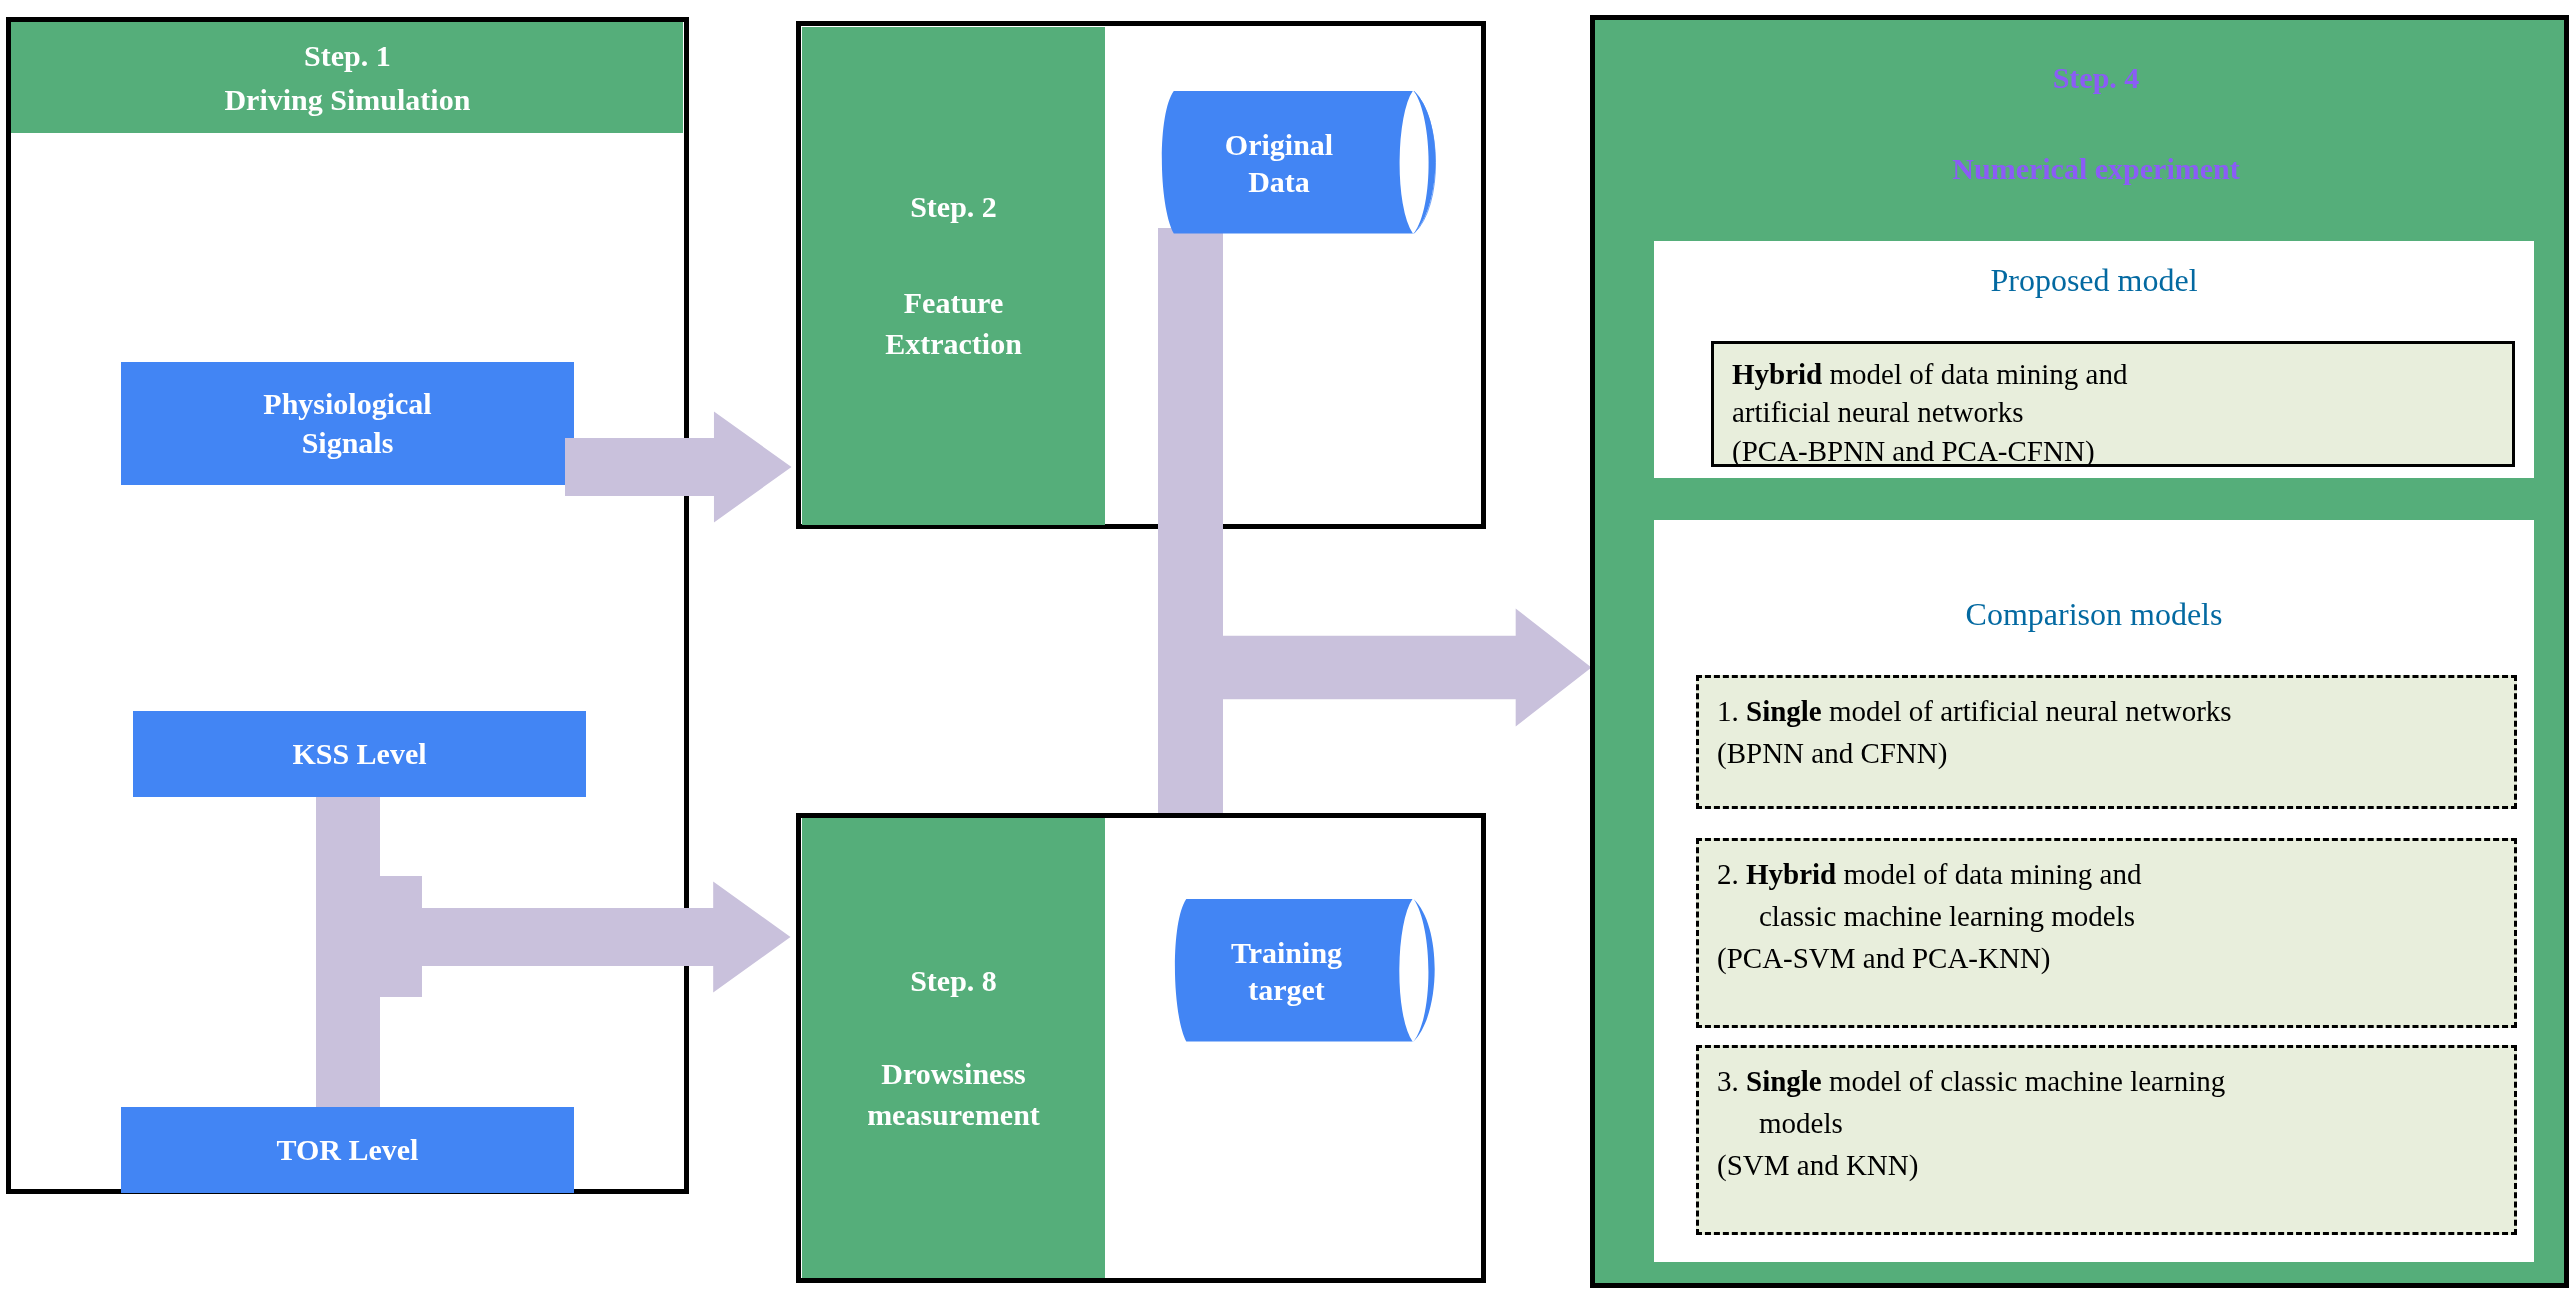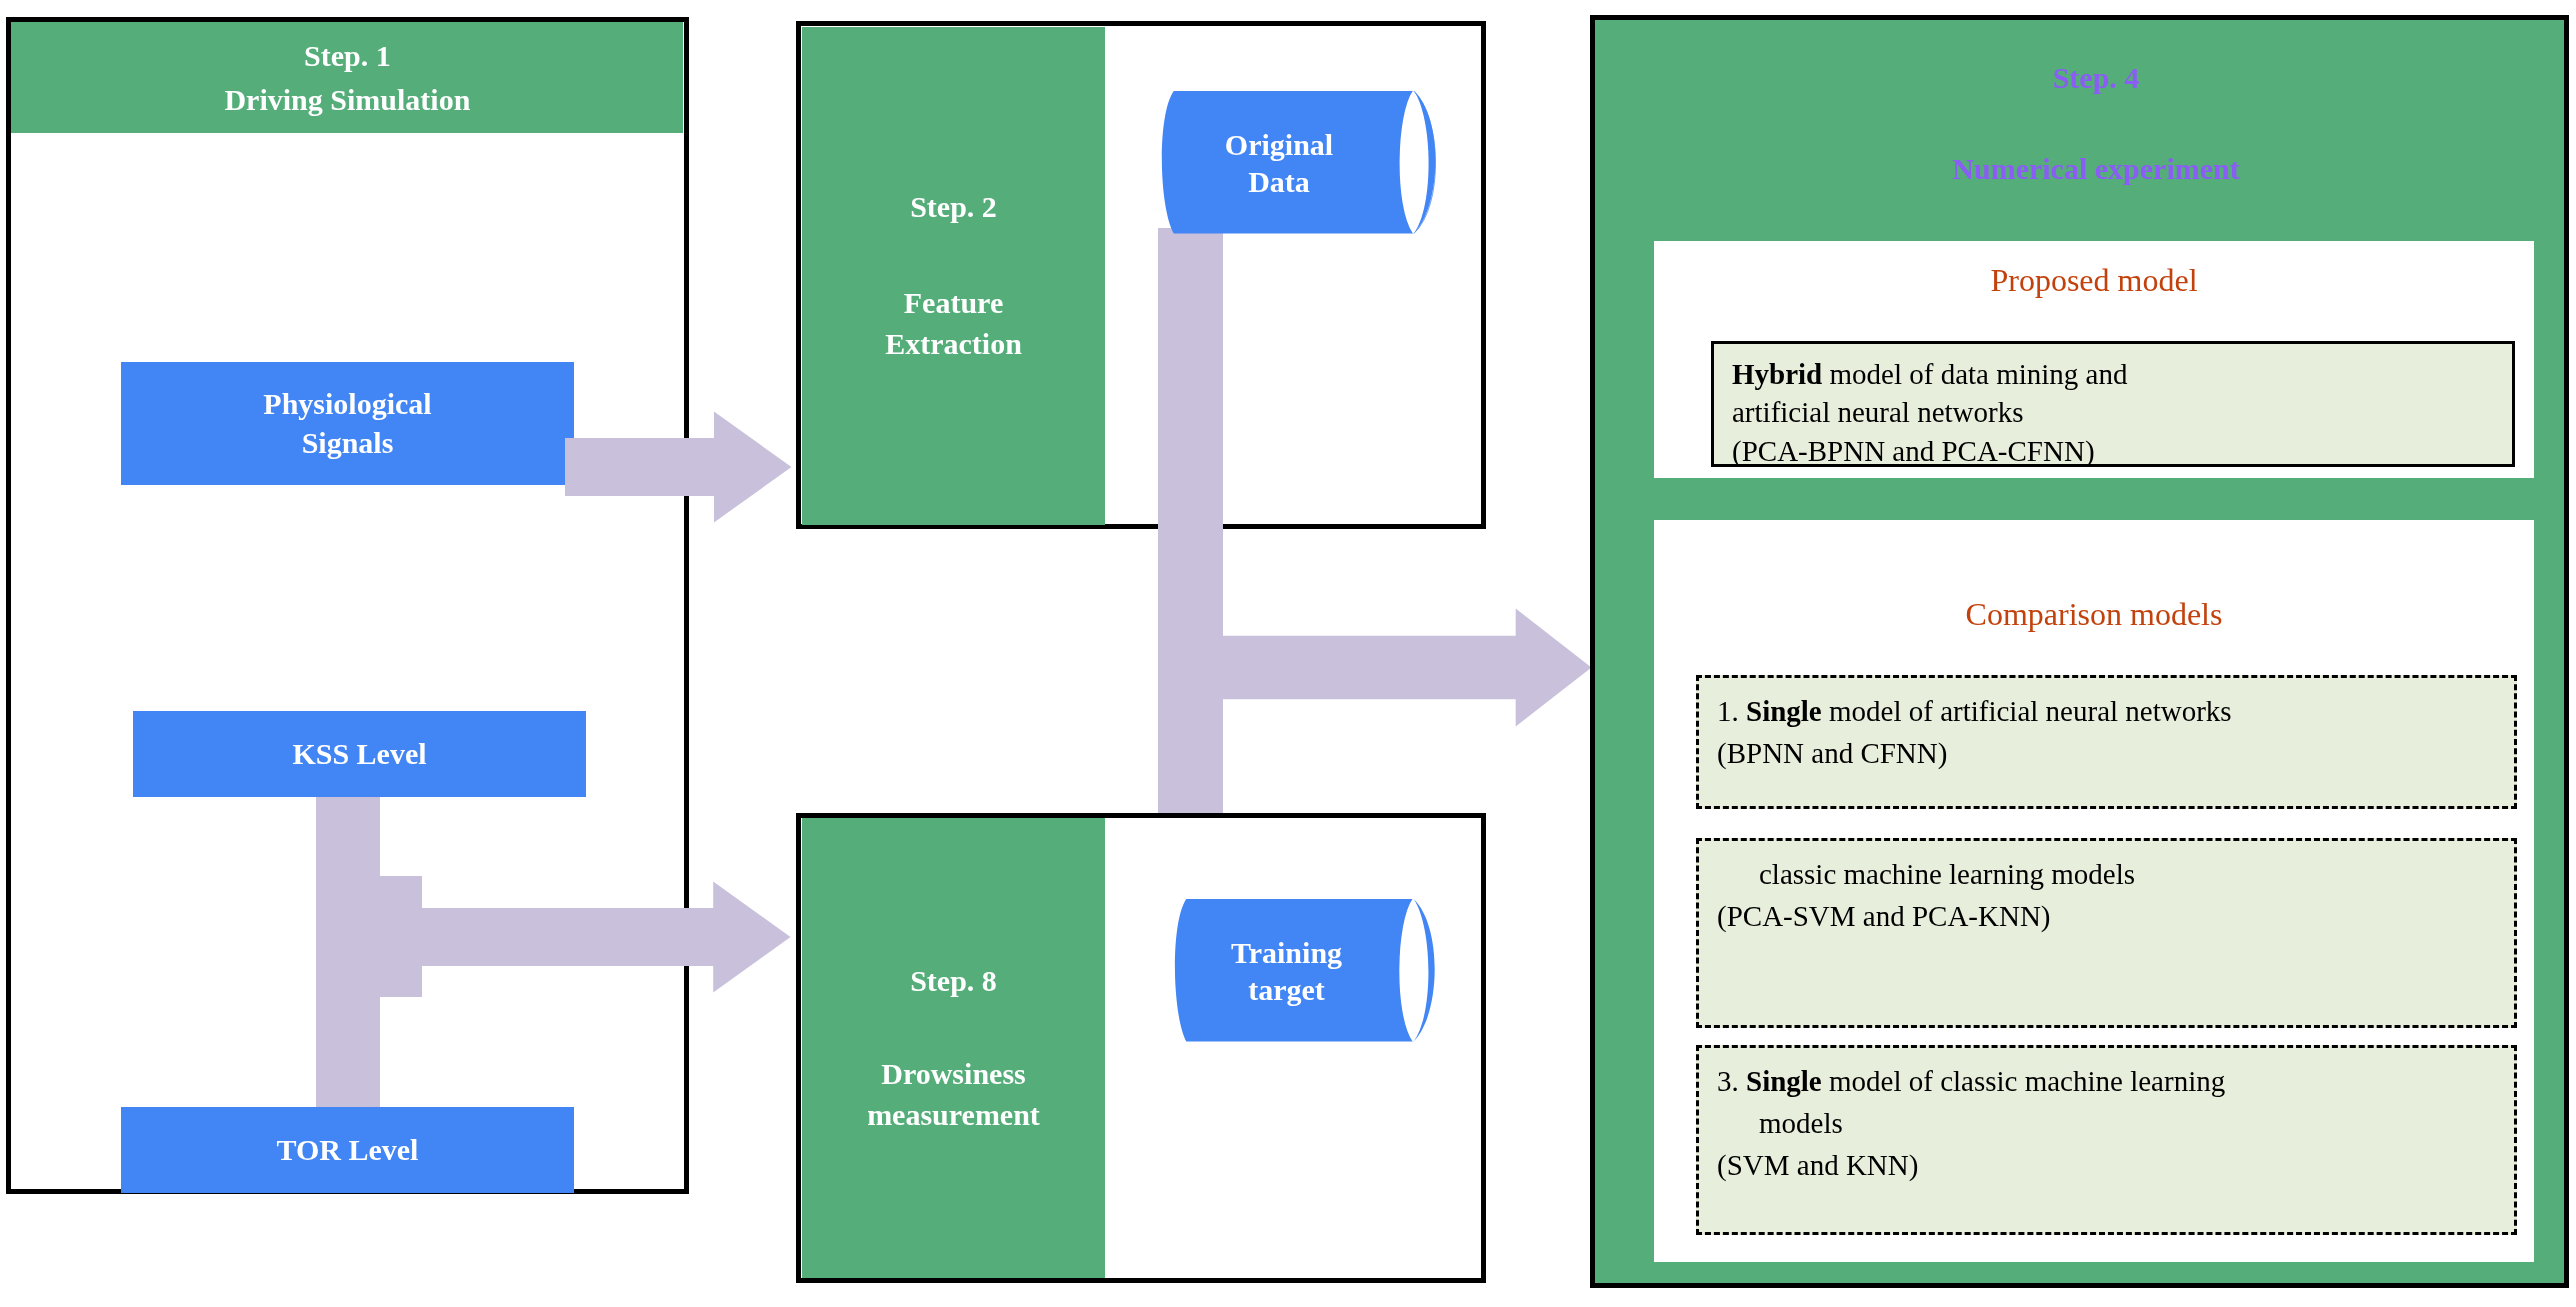--- a/index.html
+++ b/index.html
@@ -91,21 +91,21 @@
     font-weight: bold;
     text-align: center;
     width: 100%;
     margin-left: 17px;
   }
   .white-card {
     background: #ffffff;
   }
   .card-title {
     text-align: center;
-    color: #c2410c;
+    color: #0369a1;
     font-weight: normal;
   }
   .model-box {
     background: #E8EEDC;
     color: #000000;
     box-sizing: border-box;
   }
   .model-box.solid { border: 3.8px solid #000000; }
   .model-box.dashed { border: 3.8px dashed #000000; }
   .model-line { white-space: nowrap; }
@@ -218,20 +218,24 @@
 
   <div class="abs model-box dashed" style="left:1696px; top:675px; width:821px; height:134px; padding:12px 18px; font-size:29px; line-height:1.45;">
     <div class="model-line">
       <span>1.</span>
       <span class="b">Single</span><span> model of artificial neural networks</span>
     </div>
     <div class="model-line">(BPNN and CFNN)</div>
   </div>
 
   <div class="abs model-box dashed" style="left:1696px; top:838px; width:821px; height:190px; padding:12px 18px; font-size:29px; line-height:1.45;">
+    <div class="model-line">
+      <span>2.</span>
+      <span class="b">Hybrid</span><span> model of data mining  and</span>
+    </div>
     <div class="model-line" style="padding-left:42px;">classic machine learning models</div>
     <div class="model-line">(PCA-SVM and PCA-KNN)</div>
   </div>
 
   <div class="abs model-box dashed" style="left:1696px; top:1045px; width:821px; height:190px; padding:12px 18px; font-size:29px; line-height:1.45;">
     <div class="model-line">
       <span>3.</span>
       <span class="b">Single</span><span> model of classic machine learning</span>
     </div>
     <div class="model-line" style="padding-left:42px;">models</div>

